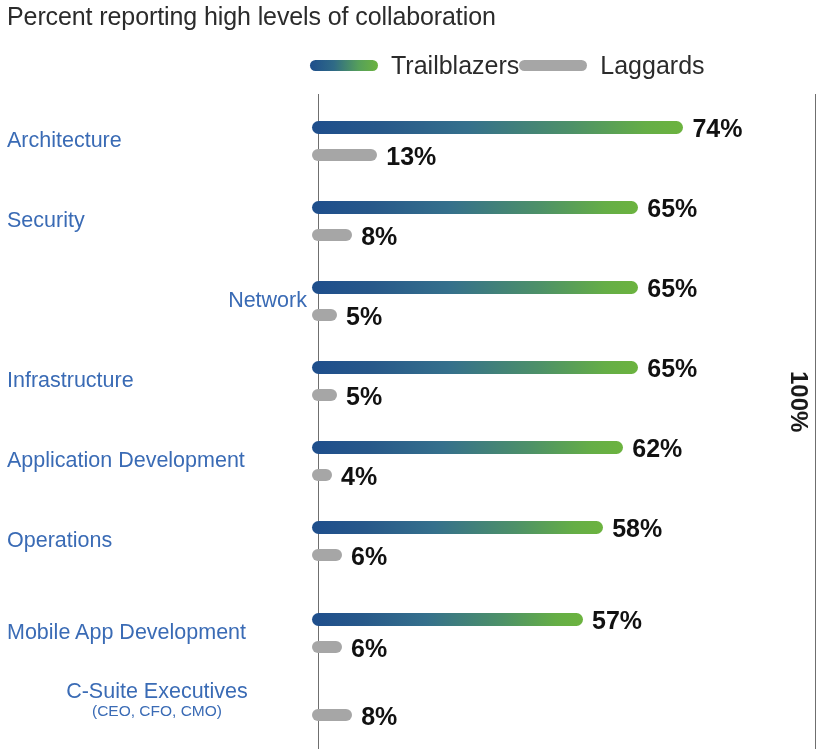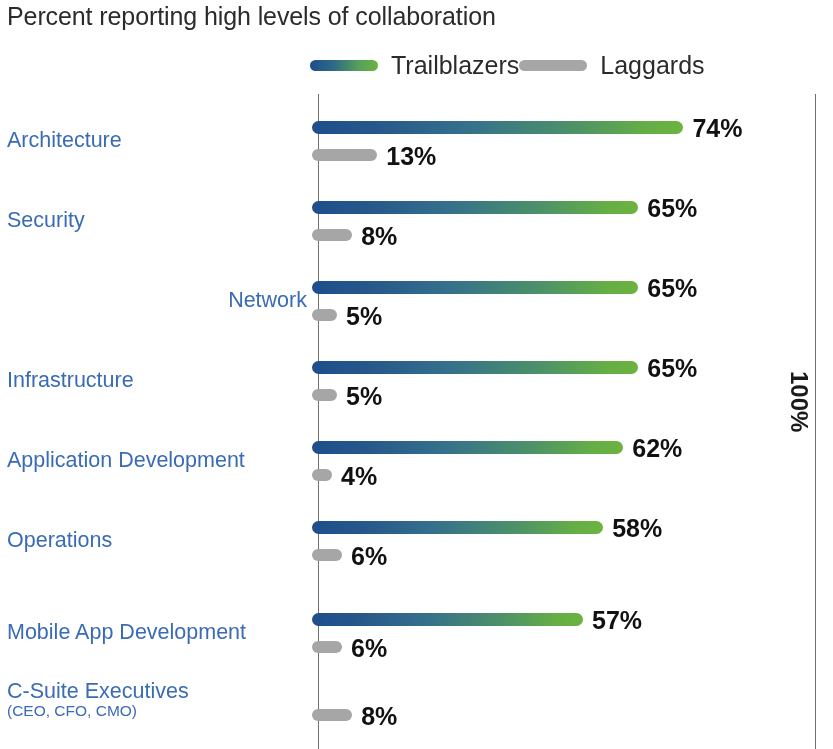--- a/index.html
+++ b/index.html
@@ -245,21 +245,21 @@
           <div class="bar-track" style="top: 14px; left: 312px; width: 271px; text-decoration: underline;">
             <div class="bar trailblazers" style="width: 100%;"></div>
             <div class="bar-value" style="left: calc(100% + 9px);">57%</div>
           </div>
           <div class="bar-track" style="top: 42px; left: 312px; width: 30.12px;">
             <div class="bar laggards" style="width: 100%;"></div>
             <div class="bar-value" style="left: calc(100% + 9px);">6%</div>
           </div>
         </div>
         <div class="row" style="top: 573px;">
-          <div class="cat-label" style="top: 13px;">C-Suite Executives<span class="sub">(CEO, CFO, CMO)</span></div>
+          <div class="cat-label" style="top: 13px; text-align: center;">C-Suite Executives<span class="sub">(CEO, CFO, CMO)</span></div>
           <div class="bar-track" style="top: 42px; left: 312px; width: 40.16px;">
             <div class="bar laggards" style="width: 100%;"></div>
             <div class="bar-value" style="left: calc(100% + 9px);">8%</div>
           </div>
         </div>
       </div>
   </div>
 
 </div>
 

